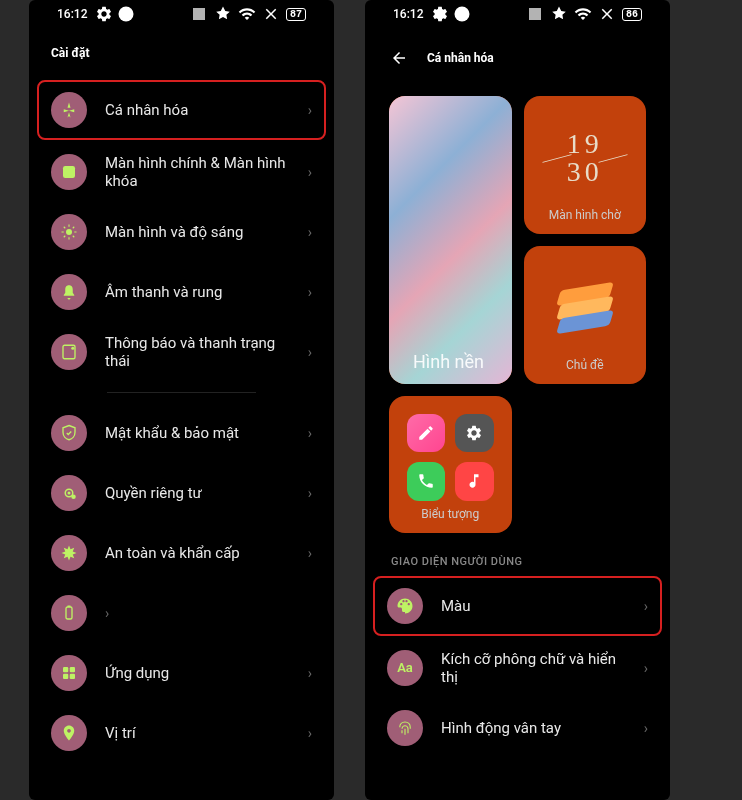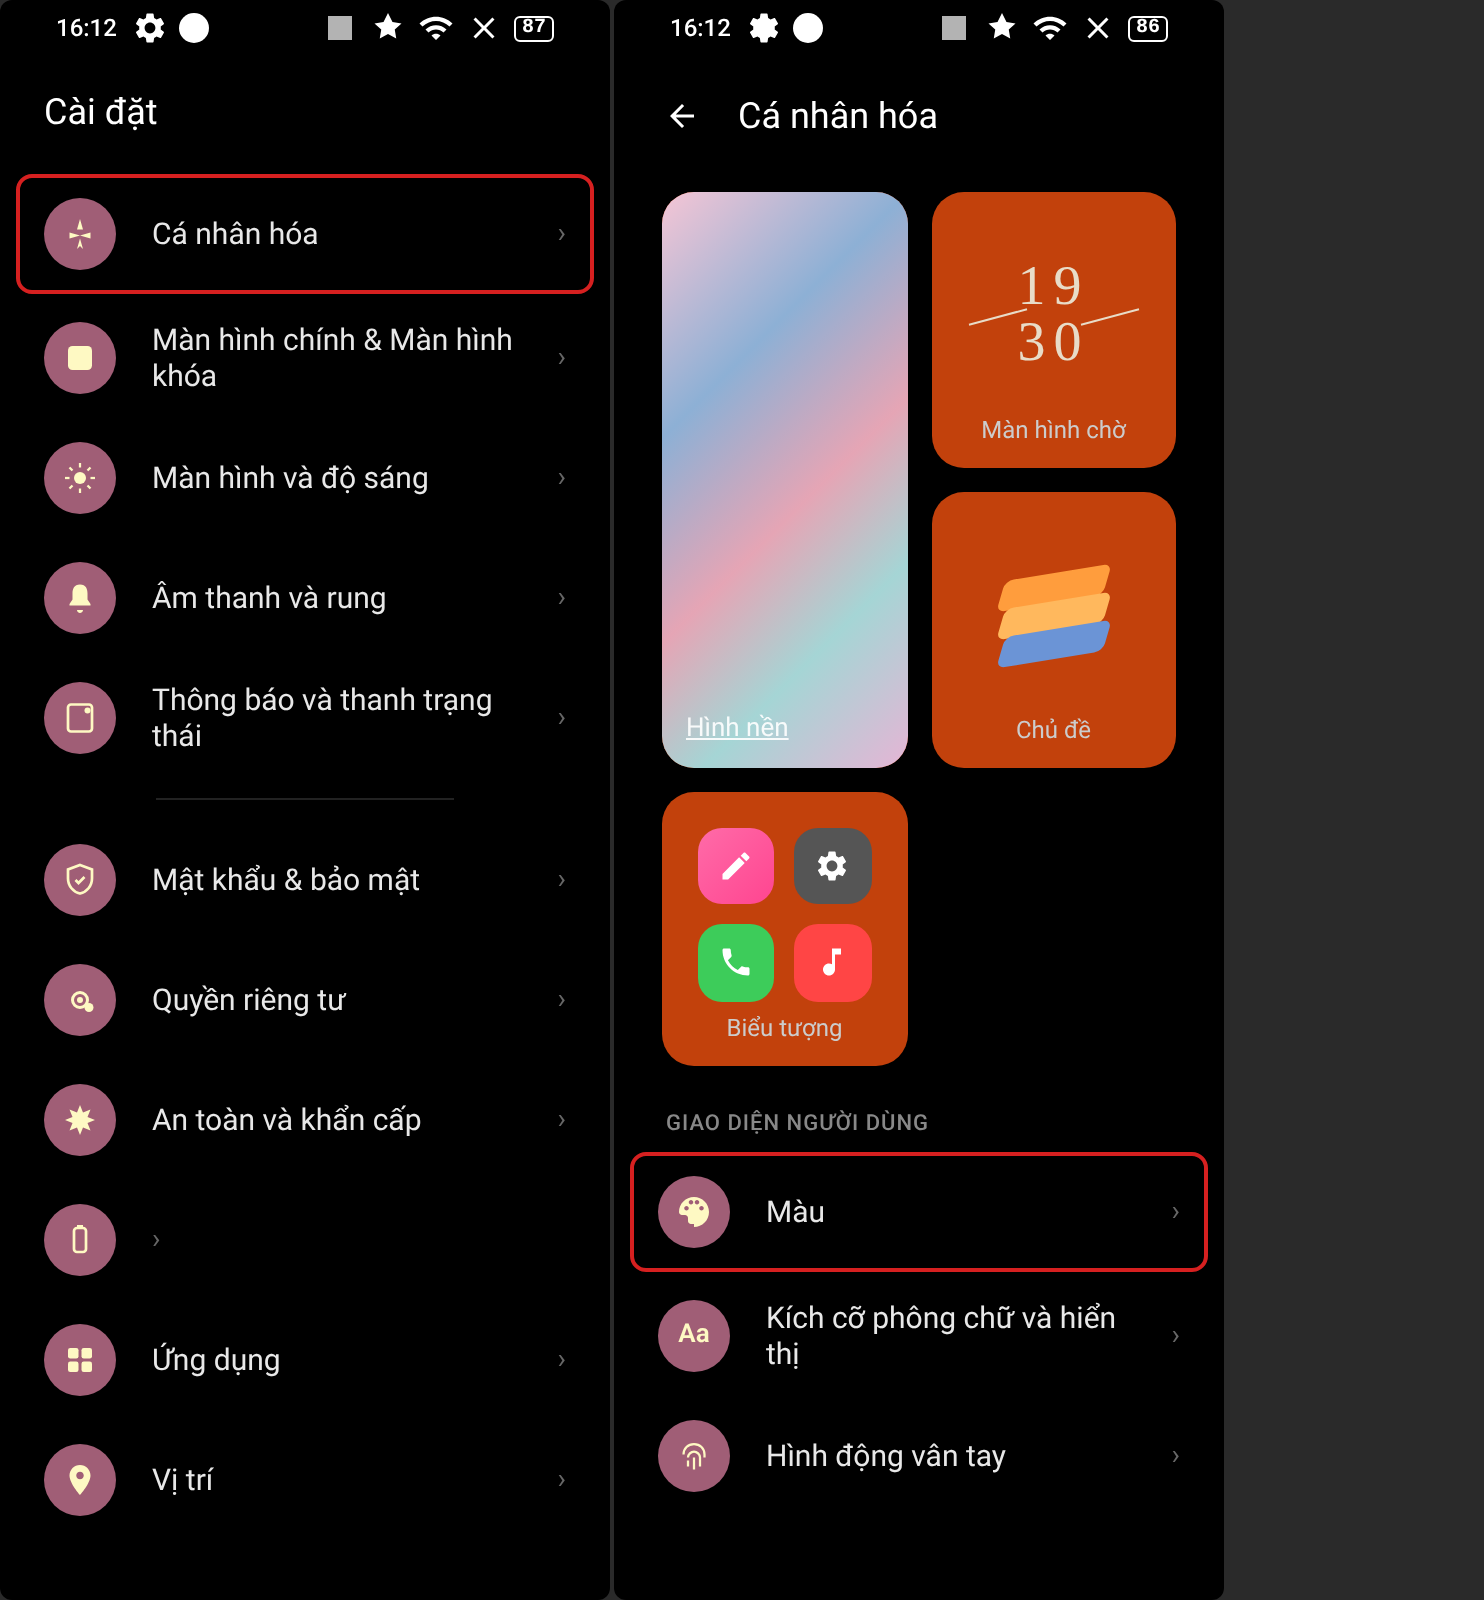--- a/index.html
+++ b/index.html
@@ -14,20 +14,21 @@
 }
 .phone {
   width: 305px;
   height: 800px;
   background: #000;
   border-radius: 6px;
   display: flex;
   flex-direction: column;
   overflow: hidden;
   position: relative;
+  margin-left: 29px;
 }
 .status-bar {
   height: 28px;
   display: flex;
   align-items: center;
   justify-content: space-between;
   padding: 0 28px;
   color: #fff;
   font-size: 12px;
   font-weight: 500;
@@ -44,22 +45,22 @@
   font-family: Liberation Mono, monospace;
 }
 .header {
   padding: 18px 22px 12px;
   color: #fff;
   display: flex;
   align-items: center;
   gap: 16px;
 }
 .header-title {
-  font-size: 18px;
-  font-weight: 400;
+  font-size: 12px;
+  font-weight: 700;
 }
 .back-btn {
   width: 24px;
   height: 24px;
   display: flex;
   align-items: center;
   justify-content: center;
   color: #fff;
 }
 .settings-list {
@@ -81,21 +82,21 @@
   margin: 2px 0;
 }
 .item-icon {
   width: 36px;
   height: 36px;
   border-radius: 50%;
   background: #a05e76;
   display: flex;
   align-items: center;
   justify-content: center;
-  color: #fef9c3;
+  color: #bef264;
   flex-shrink: 0;
 }
 .item-label {
   flex: 1;
   color: #e8e8e8;
   font-size: 15px;
 }
 .chevron {
   color: #666;
   font-size: 14px;
@@ -140,24 +141,23 @@
   flex: 1;
   background: linear-gradient(135deg, #f5c5d5 0%, #8db0d5 30%, #e5a5b5 55%, #a5d5d5 75%, #e5b5d5 100%);
   border-radius: 12px;
   margin: -12px -12px 12px -12px;
   min-height: 250px;
   position: relative;
 }
 .wallpaper-label {
   position: absolute;
   bottom: 12px;
-  left: 12px;
+  left: 24px;
   color: rgba(255,255,255,0.9);
-  font-size: 13px;
-  text-decoration: underline;
+  font-size: 18px;
 }
 .clock-preview {
   flex: 1;
   display: flex;
   align-items: center;
   justify-content: center;
   min-height: 100px;
 }
 .clock-digits {
   color: #e8dcc8;

